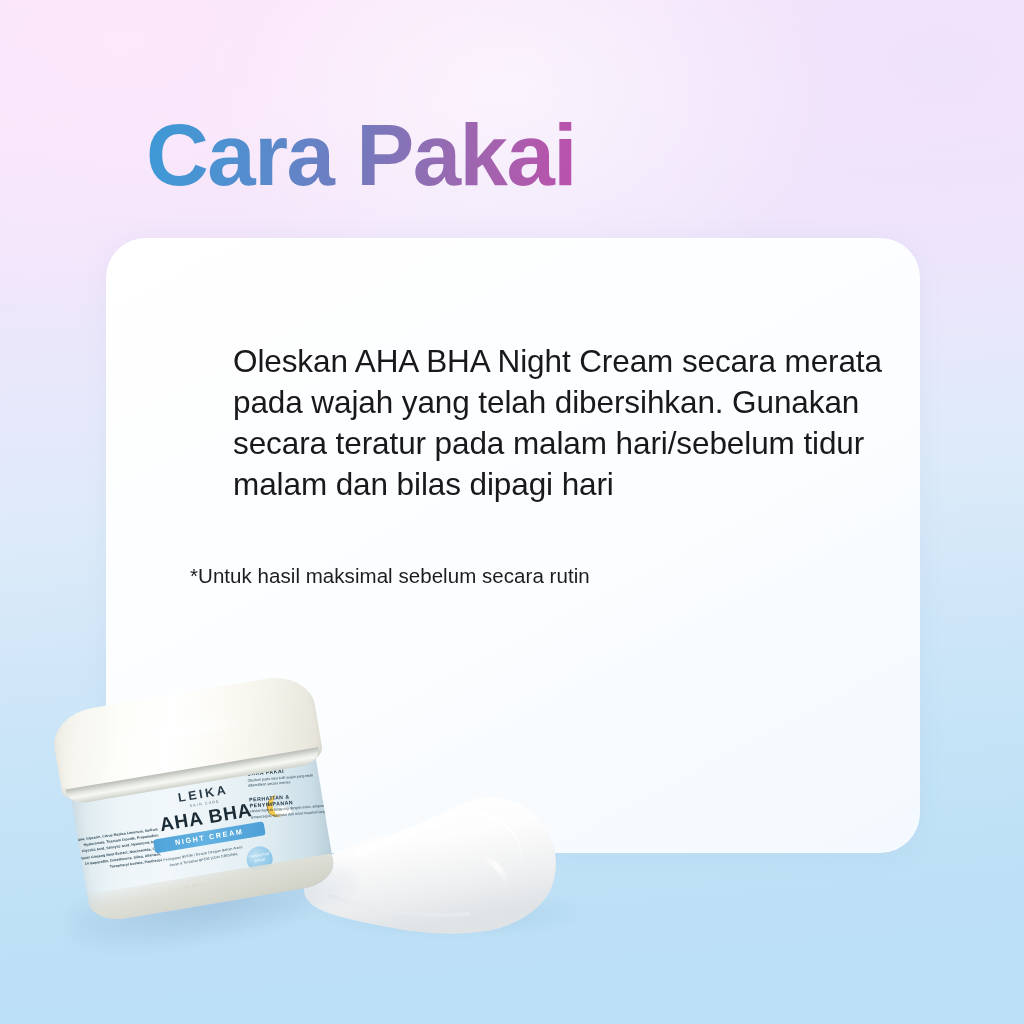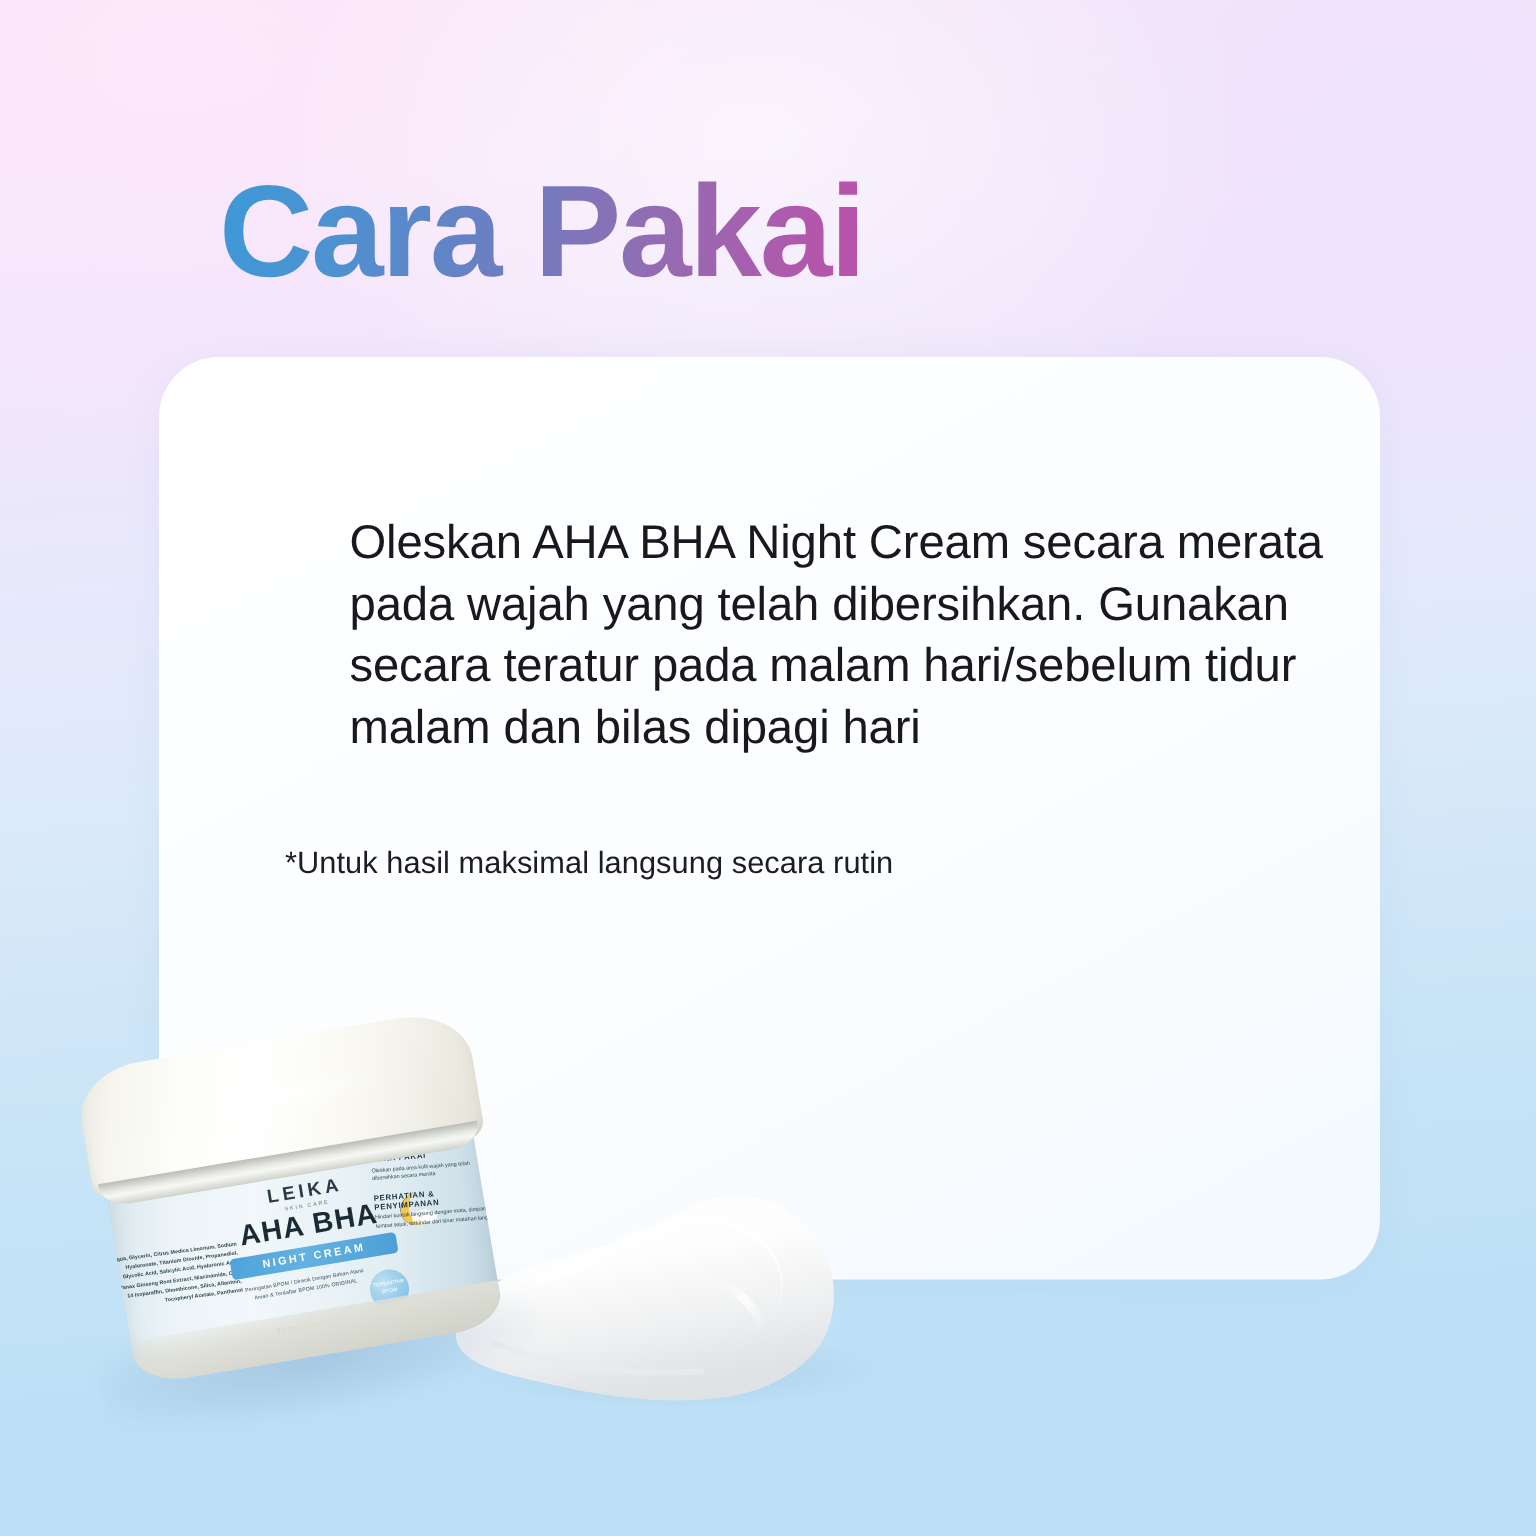--- a/index.html
+++ b/index.html
@@ -286,21 +286,21 @@
 <body>
 
 <div id="poster">
 
   <div id="bloom"></div>
 
   <h1 id="title">Cara Pakai</h1>
 
   <div id="card">
     <p id="bodytext">Oleskan AHA BHA Night Cream secara merata pada wajah yang telah dibersihkan. Gunakan secara teratur pada malam hari/sebelum tidur malam dan bilas dipagi hari</p>
-    <p id="footnote">*Untuk hasil maksimal langsung secara rutin</p>
+    <p id="footnote">*Untuk hasil maksimal sebelum secara rutin</p>
   </div>
 
   <svg id="swatch" viewBox="0 0 300 165">
     <defs>
       <linearGradient id="cg" x1="0" y1="0" x2="0.35" y2="1">
         <stop offset="0" stop-color="#ffffff"></stop>
         <stop offset="0.42" stop-color="#fdfdfd"></stop>
         <stop offset="0.72" stop-color="#f0f1f2"></stop>
         <stop offset="1" stop-color="#dfe3e6"></stop>
       </linearGradient>

